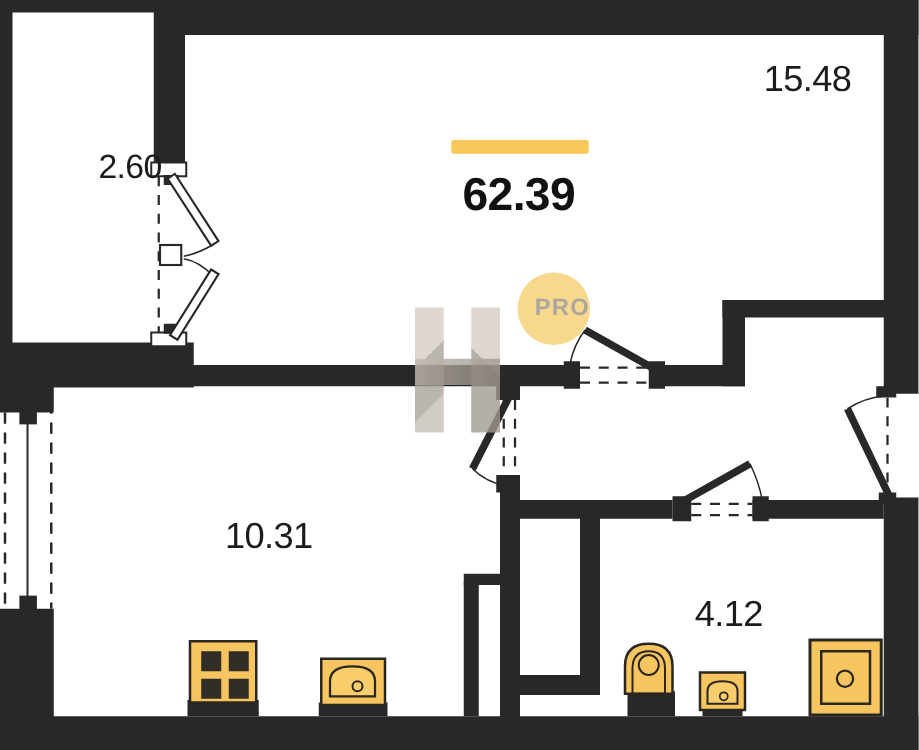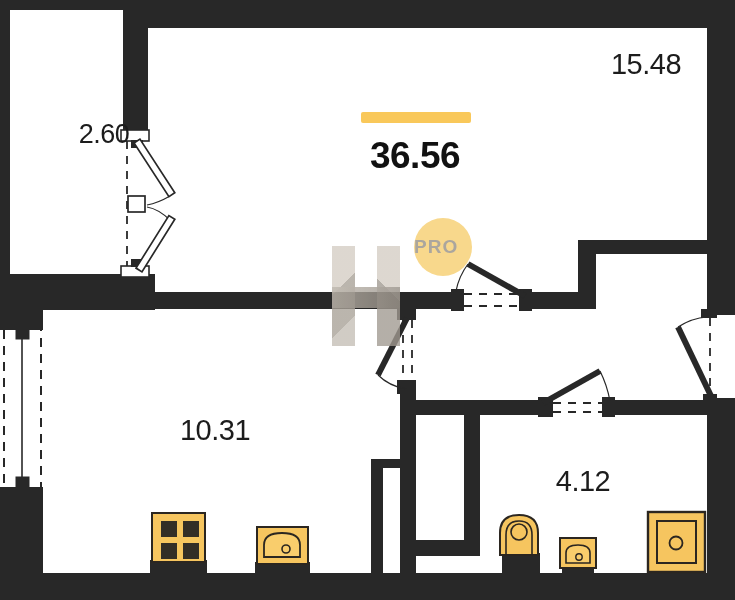--- a/index.html
+++ b/index.html
@@ -16,21 +16,21 @@
   .total-label{
     position:absolute;transform:translate(-50%,-50%);
     color:#111;font-size:37px;font-weight:700;letter-spacing:-0.5px;white-space:nowrap;
   }
   .accent-bar{
     position:absolute;left:361px;top:112px;width:110px;height:11px;
     background:var(--accent);border-radius:2px;
   }
   .pro-badge{
     position:absolute;left:414px;top:218px;width:58px;height:58px;border-radius:50%;
-    background:var(--badge);display:flex;align-items:center;justify-content:flex-start;
+    background:var(--badge);display:flex;align-items:center;justify-content:flex-end;
     color:var(--badge-text);font-size:19px;font-weight:600;letter-spacing:1px;
   }
   .wm{position:absolute;left:332px;top:246px;width:68px;height:100px;opacity:0.88;}
   .wm .bar{
     position:absolute;top:0;height:100%;width:23px;
     background:linear-gradient(135deg, rgba(214,208,199,0.95) 0 40%, rgba(168,161,151,0.9) 40% 75%, rgba(196,190,181,0.9) 75% 100%);
   }
   .wm .bar.right{left:45px;background:linear-gradient(225deg, rgba(214,208,199,0.95) 0 45%, rgba(160,153,144,0.9) 45% 100%);}
   .wm .cross{
     position:absolute;left:0;top:41px;width:68px;height:21px;
@@ -167,20 +167,20 @@
     <div class="bar left"></div>
     <div class="bar right"></div>
     <div class="cross"></div>
   </div>
 
   <div class="pro-badge">
     <span>PRO</span>
   </div>
 
   <div class="accent-bar"></div>
-  <div class="total-label" style="left:415px;top:156px;">36.56</div>
+  <div class="total-label" style="left:415px;top:156px;">62.39</div>
 
   <div class="room-label" style="left:67px;top:134px;font-size:27px;margin-left:37px;">2.60</div>
   <div class="room-label" style="left:646px;top:64px;text-align:right;">15.48</div>
   <div class="room-label" style="left:215px;top:430px;">10.31</div>
-  <div class="room-label" style="left:583px;top:481px;">4.12</div>
+  <div class="room-label" style="left:583px;top:492px;">4.12</div>
 
 </div>
 
 </body></html>

